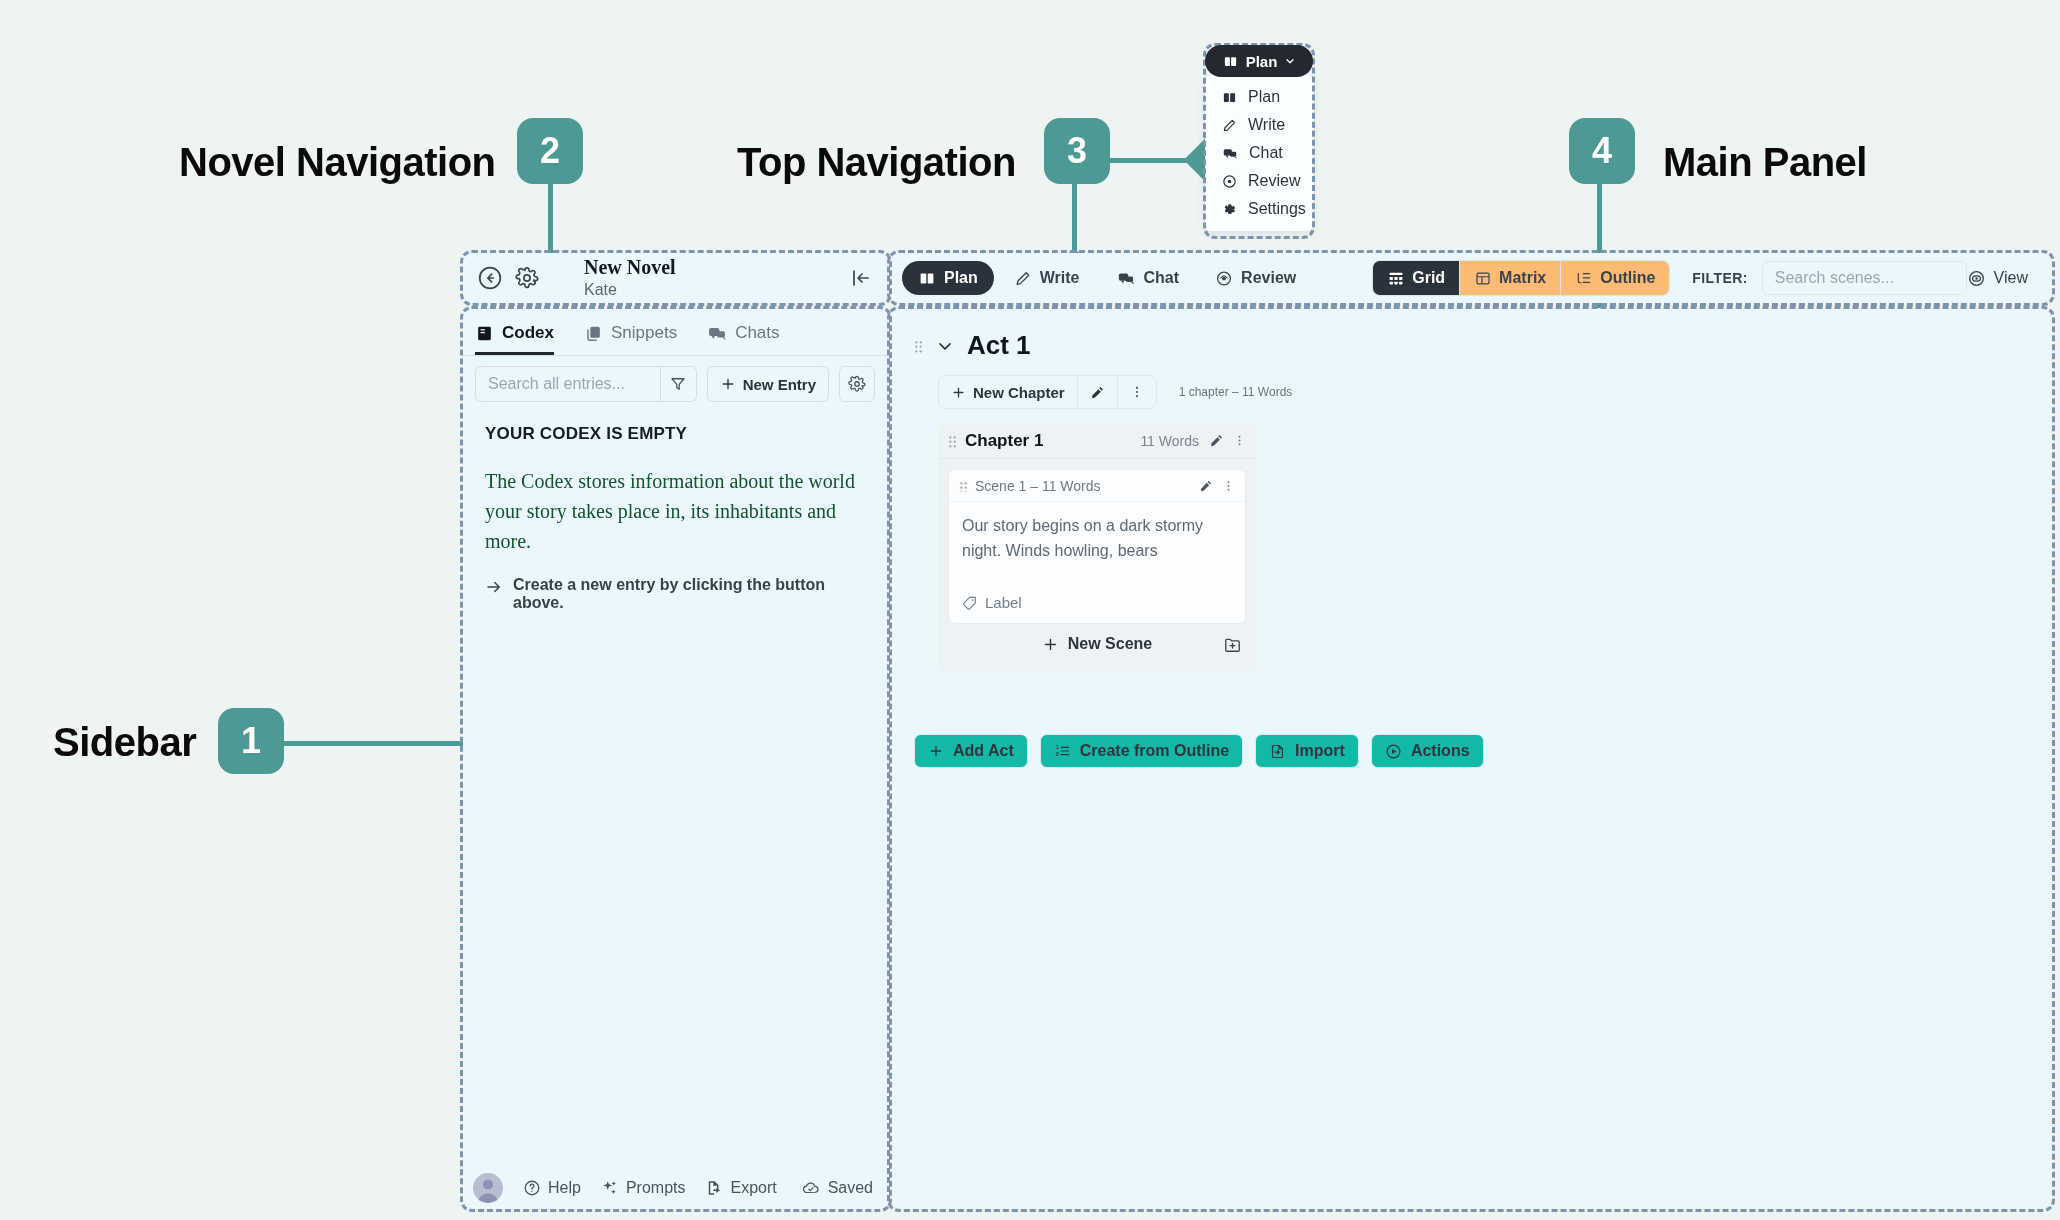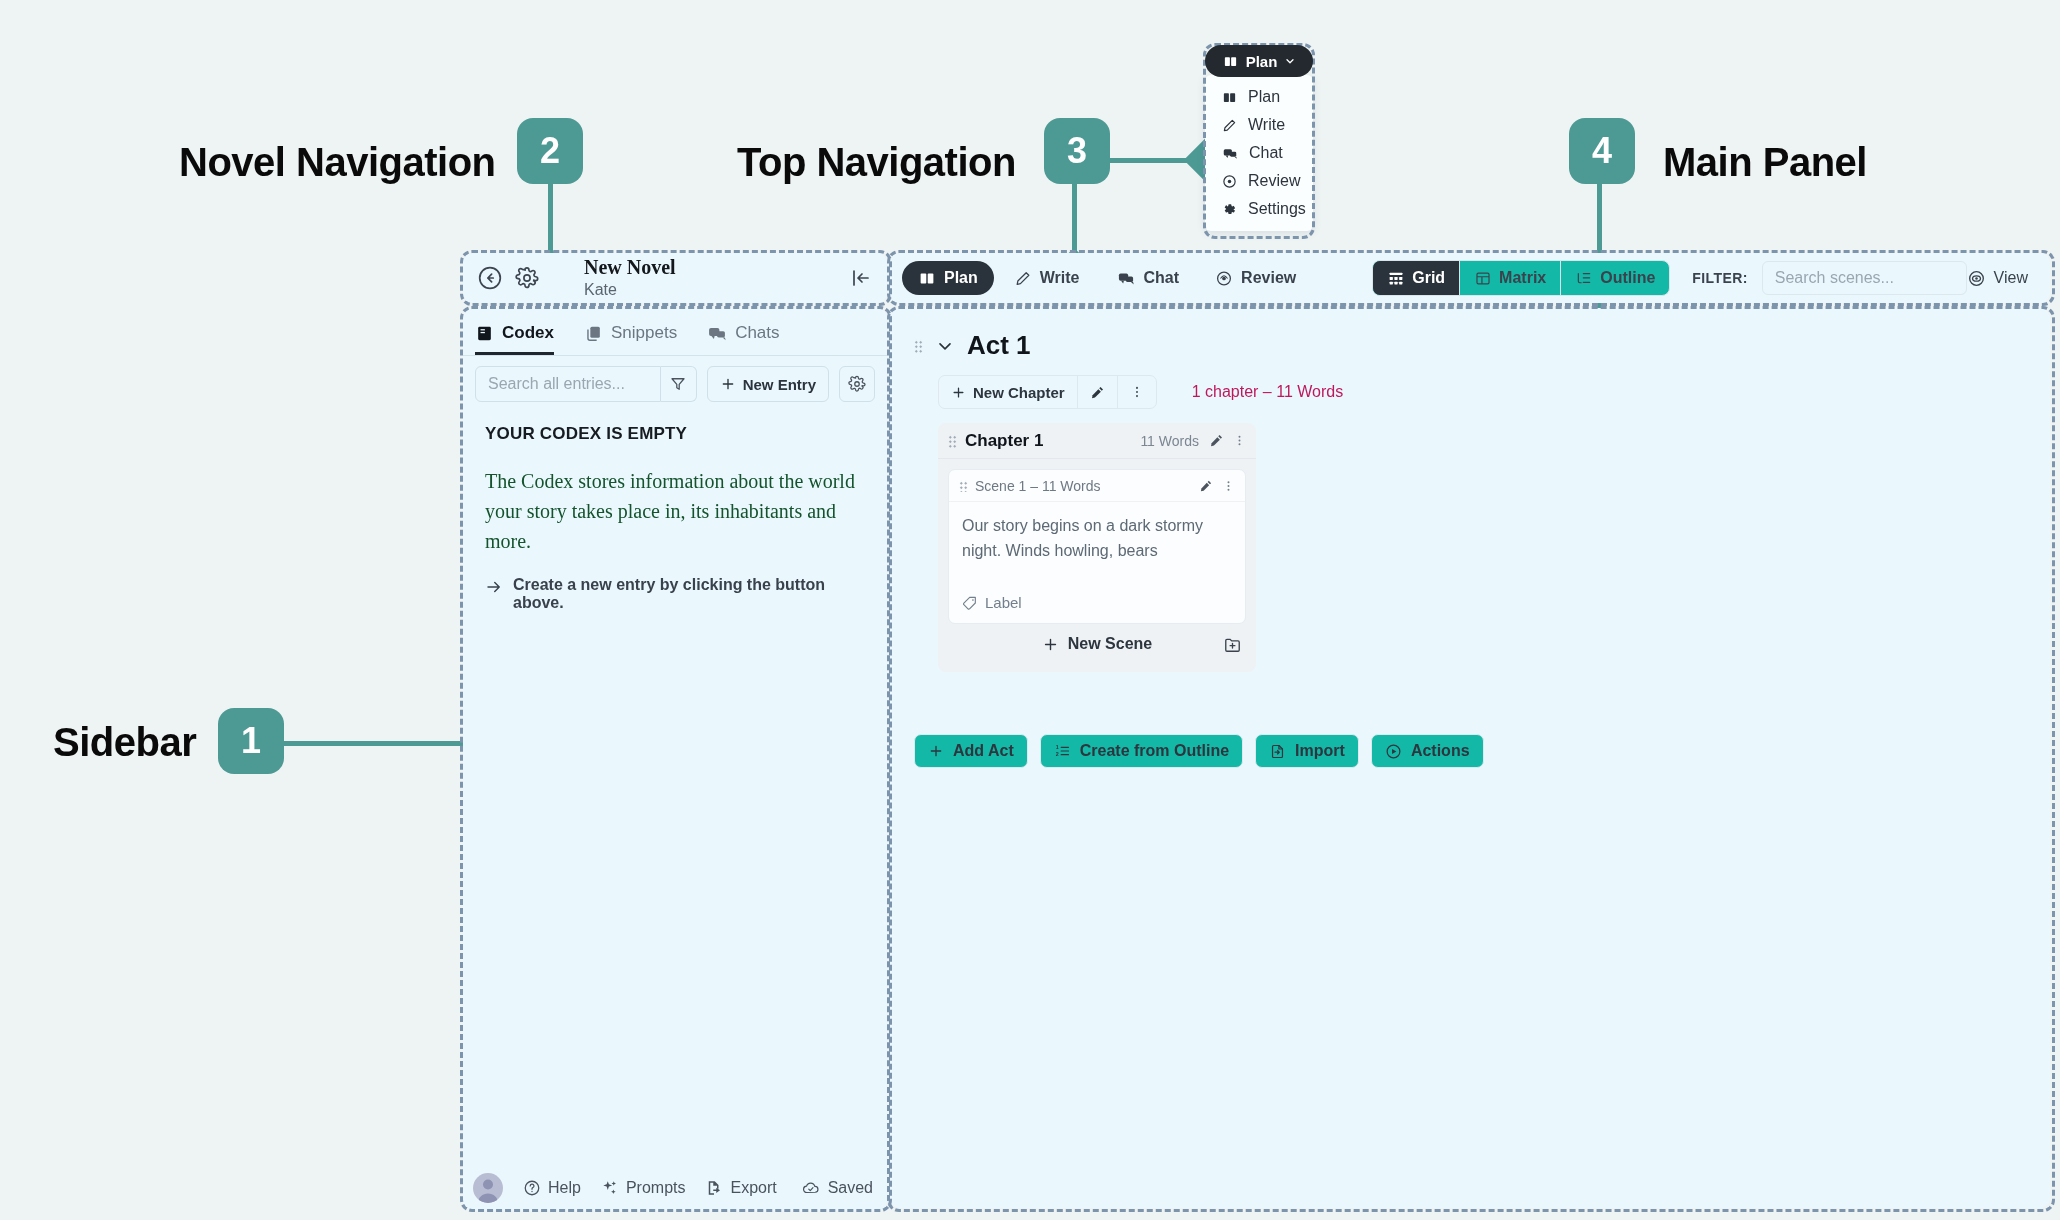--- a/index.html
+++ b/index.html
@@ -161,21 +161,21 @@
   .mode-group { display: flex; align-items: center; gap: 4px; }
   .mode {
     display: flex; align-items: center; gap: 8px;
     height: 34px; padding: 0 16px; border-radius: 17px;
     font-size: 16px; font-weight: 700; color: #3a434d;
   }
   .mode.active { background: #2a323b; color: #ffffff; }
   .view-group {
     display: flex; align-items: center;
     border: 1px solid #d8e6ec; border-radius: 8px; overflow: hidden;
-    margin-left: 60px; height: 36px; background: #14b8a6;
+    margin-left: 60px; height: 36px; background: #fdba74;
   }
   .vseg {
     display: flex; align-items: center; gap: 7px;
     height: 100%; padding: 0 14px; font-size: 16px; font-weight: 700; color: #3a434d;
     border-right: 1px solid #d8e6ec;
   }
   .vseg:last-child { border-right: none; }
   .vseg.active { background: #2a323b; color: #ffffff; }
   .filter-label {
     margin-left: 22px; font-size: 14px; font-weight: 700;
@@ -204,21 +204,21 @@
     display: flex; align-items: center;
     border: 1px solid #dde9ef; border-radius: 7px; overflow: hidden;
     background: #eaf8fd; height: 34px;
   }
   .btn-grp > div {
     display: flex; align-items: center; justify-content: center; gap: 7px;
     height: 100%; padding: 0 12px; font-size: 15px; font-weight: 700; color: #2d353e;
     border-right: 1px solid #dde9ef;
   }
   .btn-grp > div:last-child { border-right: none; }
-  .chapter-meta { margin-left: 18px; font-size: 16px; color: #be185d; }
+  .chapter-meta { margin-left: 5px; font-size: 12px; color: #737373; }
 
   .chapter-card {
     margin: 14px 0 0 24px; width: 318px;
     background: #eef2f5; border-radius: 8px; padding-bottom: 8px;
   }
   .chapter-bar {
     display: flex; align-items: center; height: 36px; padding: 0 10px;
     border-bottom: 1px solid #e2e8ee;
   }
   .chapter-name { font-size: 17px; font-weight: 700; color: #10151b; margin-left: 8px; }

